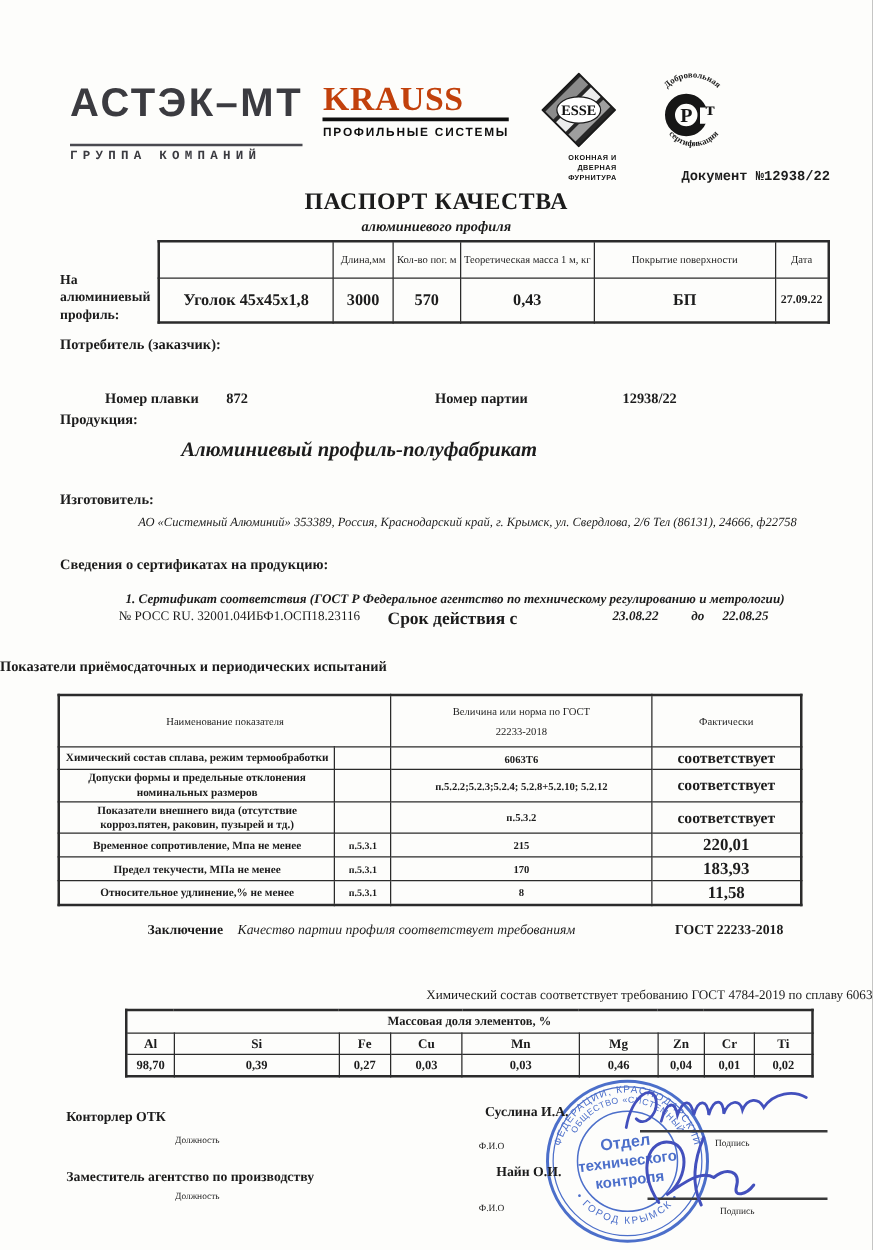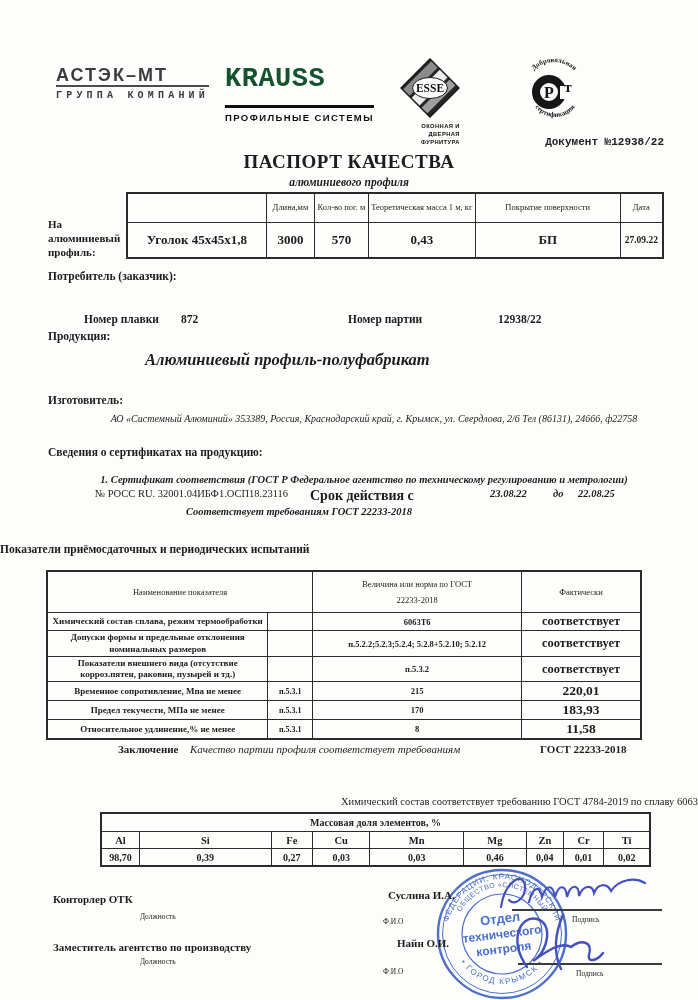--- a/index.html
+++ b/index.html
@@ -4,27 +4,27 @@
 <style>
   html,body{margin:0;padding:0;background:#9a9a9a;}
   .page{
     width:698px;height:1000px;position:relative;margin:0 auto;
     background:#fdfdfb;color:#1c1c1c;overflow:hidden;
     font-family:"Liberation Serif",serif;
   }
   
   .logos{position:absolute;top:66px;left:56px;display:flex;align-items:flex-start;}
   .astek{margin-right:16px;}
-  .astek .t{font-family:"Liberation Sans",sans-serif;font-weight:bold;font-size:18px;
-    letter-spacing:2px;color:#3b3b40;line-height:1;border-bottom:2px solid #4a4a50;padding-bottom:1px;}
+  .astek .t{font-family:"Liberation Sans",sans-serif;font-weight:bold;font-size:32px;
+    letter-spacing:2px;color:#3b3b40;line-height:1;border-bottom:2px solid #4a4a50;padding-bottom:17px;}
   .astek .s{font-family:Liberation Mono, monospace;font-weight:bold;font-size:10px;
     letter-spacing:4.2px;color:#3b3b40;margin-top:3px;}
   .krauss{margin-right:14px;}
-  .krauss .t{font-family:Liberation Mono, monospace;font-weight:bold;font-size:27px;
-    letter-spacing:.5px;color:#14532d;line-height:1;border-bottom:3px solid #0f0f0f;padding-bottom:12px;}
+  .krauss .t{font-family:Liberation Serif, serif;font-weight:bold;font-size:27px;
+    letter-spacing:.5px;color:#c2410c;line-height:1;border-bottom:3px solid #0f0f0f;padding-bottom:1px;}
   .krauss .s{font-family:"Liberation Sans",sans-serif;font-weight:bold;font-size:9.5px;
     letter-spacing:1.4px;color:#0f0f0f;margin-top:4px;}
   .esse{width:72px;text-align:right;margin-top:-8px;}
   .esse .cap{font-family:"Liberation Sans",sans-serif;font-weight:bold;font-size:5.8px;
     letter-spacing:.4px;color:#101010;line-height:1.35;margin-top:1px;}
   .rst{position:absolute;top:58px;left:518px;}
   .doc-number{position:absolute;top:136px;left:0;width:664px;text-align:right;
     font-weight:bold;font-size:11px;font-family:Liberation Mono, monospace;}
   
   .title{position:absolute;top:151px;width:100%;text-align:center;font-weight:bold;font-size:19px;letter-spacing:.5px;}
@@ -65,21 +65,21 @@
   
   .ttable{margin:15px 56px 0 46px;border:2px solid #2b2b2b;width:596px;}
   .ttable td{border:1px solid #2b2b2b;padding:1px 3px;text-align:center;vertical-align:middle;}
   .ttable .hd td{font-size:8.5px;height:38px;line-height:1.9;}
   .t-name{width:37%;font-weight:bold;font-size:9px;line-height:1.25;}
   .t-clause{width:7.5%;font-weight:bold;font-size:8px;}
   .t-norm{width:35%;font-weight:bold;font-size:8.5px;}
   .t-act{width:20%;font-weight:bold;font-size:12.5px;}
   .t-act.num{font-size:13.5px;}
   .ttable tr{height:18px;}
-  .conclusion{position:relative;height:15px;margin-top:3px;font-size:11px;}
+  .conclusion{position:relative;height:15px;margin-top:13px;font-size:11px;}
   .conclusion span{position:absolute;top:0;}
   .conc-lbl{left:118px;font-weight:bold;}
   .conc-text{left:190px;font-style:italic;}
   .conc-gost{left:540px;font-weight:bold;}
   .chem-title{font-size:10.5px;text-align:right;margin-top:38px;}
   .ctable{margin:5px 47px 0 100px;border:2px solid #2b2b2b;width:551px;}
   .ctable td{border:1px solid #2b2b2b;text-align:center;padding:1px 2px;}
   .ctable .span-h td{font-weight:bold;font-size:10px;height:15px;}
   .ctable .el td{font-weight:bold;font-size:10.5px;height:14px;}
   .ctable .val td{font-weight:bold;font-size:10px;height:14px;}
@@ -199,21 +199,20 @@
 
     <div class="lbl cert-lbl">Сведения о сертификатах на продукцию:</div>
     <div class="cert-line1">1. Сертификат соответствия (ГОСТ  Р Федеральное агентство по техническому регулированию и метрологии)</div>
     <div class="cert-line2">
       <span class="cert-num">№ РОСС RU. 32001.04ИБФ1.ОСП18.23116</span>
       <span class="cert-valid-lbl">Срок действия с</span>
       <span class="cert-from">23.08.22</span>
       <span class="cert-do">до</span>
       <span class="cert-to">22.08.25</span>
     </div>
-    <div class="cert-conf">Соответствует требованиям  ГОСТ  22233-2018</div>
 
     <div class="tests-title">Показатели приёмосдаточных и периодических испытаний</div>
 
     <table class="ttable">
       <tbody>
           <tr class="hd">
         <td colspan="2">Наименование показателя</td>
         <td>
           <div>Величина или норма по ГОСТ</div>
           <div>22233-2018</div>

